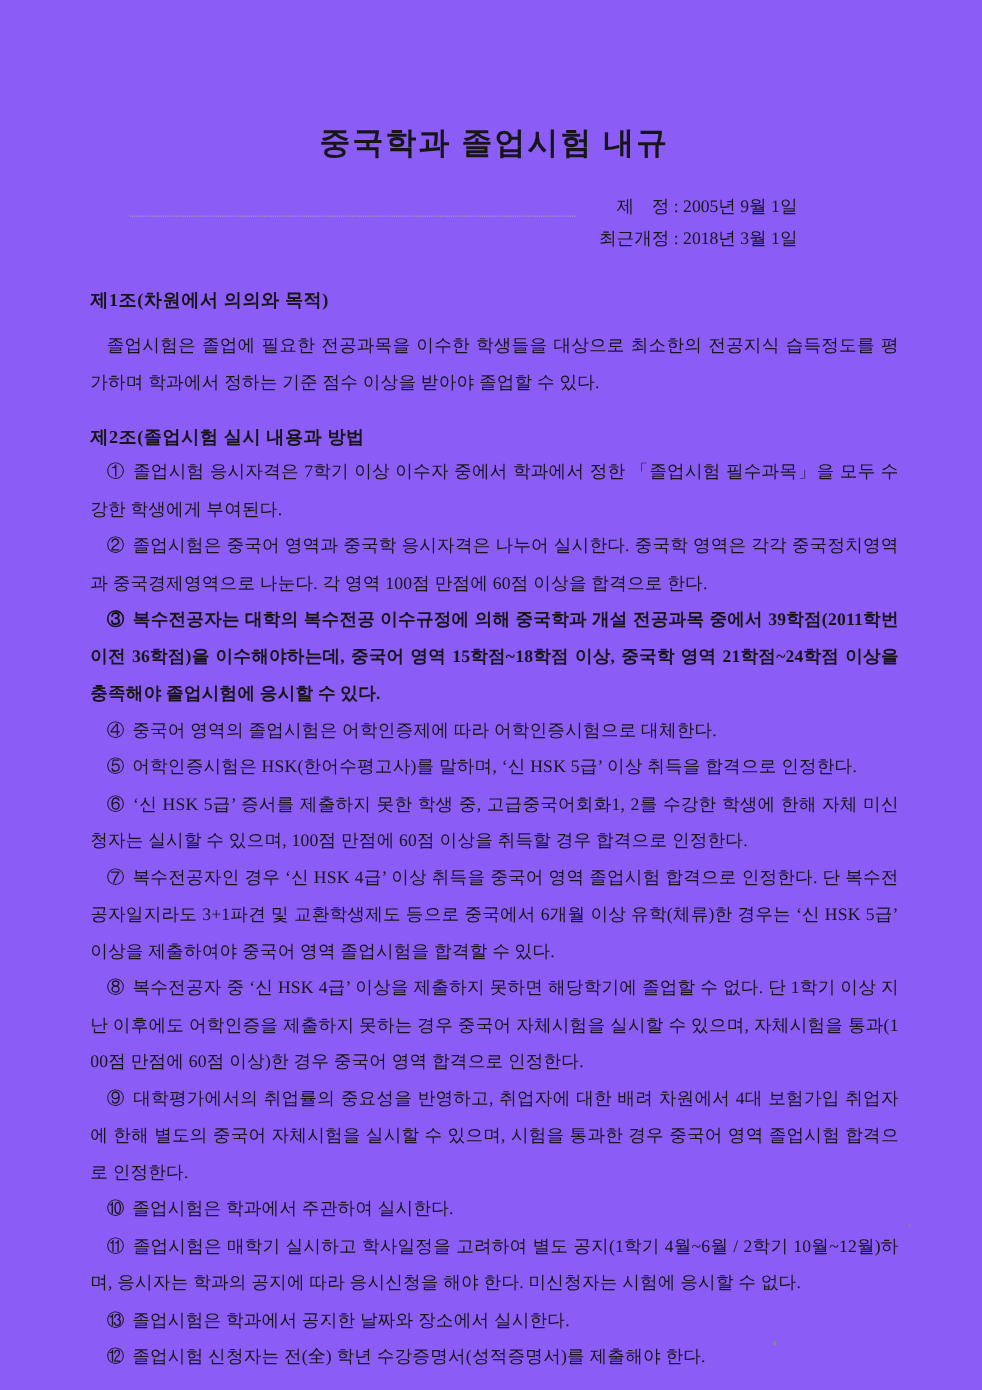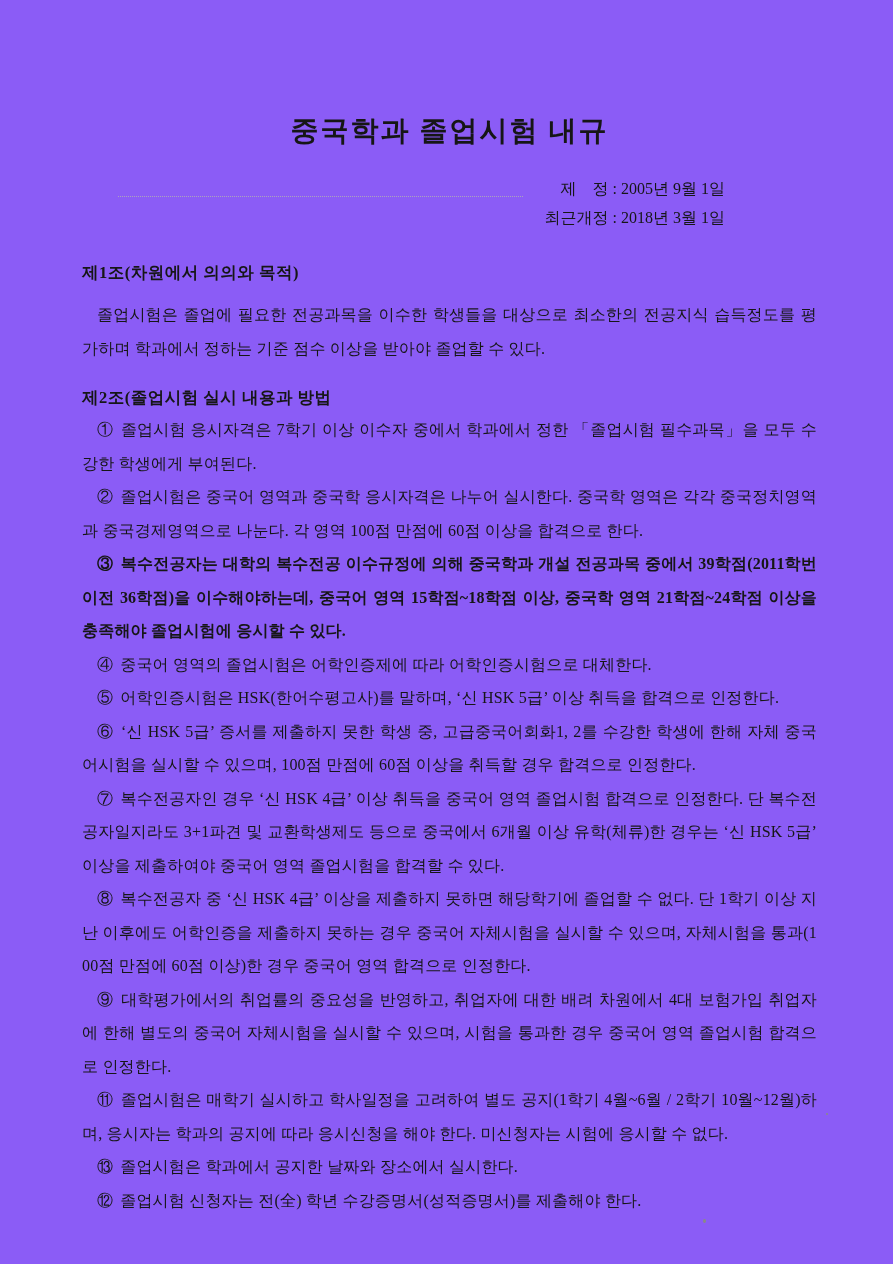--- a/index.html
+++ b/index.html
@@ -95,22 +95,23 @@
   <p class="body-text">졸업시험은 졸업에 필요한 전공과목을 이수한 학생들을 대상으로 최소한의 전공지식 습득정도를 평가하며 학과에서 정하는 기준 점수 이상을 받아야 졸업할 수 있다.</p>
 
   <div class="article-heading a2-heading">제2조(졸업시험 실시 내용과 방법</div>
 
   <div class="items">
     <p class="item"><span class="marker">①</span><span>졸업시험 응시자격은 7학기 이상 이수자 중에서 학과에서 정한 「졸업시험 필수과목」을 모두 수강한 학생에게 부여된다.</span></p>
     <p class="item"><span class="marker">②</span><span>졸업시험은 중국어 영역과 중국학 응시자격은 나누어 실시한다. 중국학 영역은 각각 중국정치영역과 중국경제영역으로 나눈다. 각 영역 100점 만점에 60점 이상을 합격으로 한다.</span></p>
     <p class="item em"><span class="marker">③</span><span>복수전공자는 대학의 복수전공 이수규정에 의해 중국학과 개설 전공과목 중에서 39학점(2011학번 이전 36학점)을 이수해야하는데, 중국어 영역 15학점~18학점 이상, 중국학 영역 21학점~24학점 이상을 충족해야 졸업시험에 응시할 수 있다.</span></p>
     <p class="item"><span class="marker">④</span><span>중국어 영역의 졸업시험은 어학인증제에 따라 어학인증시험으로 대체한다.</span></p>
     <p class="item"><span class="marker">⑤</span><span>어학인증시험은 HSK(한어수평고사)를 말하며, ‘신 HSK 5급’ 이상 취득을 합격으로 인정한다.</span></p>
-    <p class="item"><span class="marker">⑥</span><span>‘신 HSK 5급’ 증서를 제출하지 못한 학생 중, 고급중국어회화1, 2를 수강한 학생에 한해 자체 중국어시험을 실시할 수 있으며, 100점 만점에 60점 이상을 취득할 경우 합격으로 인정한다.</span></p>
+    <p class="item"><span class="marker">⑥</span><span>‘신 HSK 5급’ 증서를 제출하지 못한 학생 중, 고급중국어회화1, 2를 수강한 학생에 한해 자체 미신청자는 실시할 수 있으며, 100점 만점에 60점 이상을 취득할 경우 합격으로 인정한다.</span></p>
     <p class="item"><span class="marker">⑦</span><span>복수전공자인 경우 ‘신 HSK 4급’ 이상 취득을 중국어 영역 졸업시험 합격으로 인정한다. 단 복수전공자일지라도 3+1파견 및 교환학생제도 등으로 중국에서 6개월 이상 유학(체류)한 경우는 ‘신 HSK 5급’ 이상을 제출하여야 중국어 영역 졸업시험을 합격할 수 있다.</span></p>
     <p class="item"><span class="marker">⑧</span><span>복수전공자 중 ‘신 HSK 4급’ 이상을 제출하지 못하면 해당학기에 졸업할 수 없다. 단 1학기 이상 지난 이후에도 어학인증을 제출하지 못하는 경우 중국어 자체시험을 실시할 수 있으며, 자체시험을 통과(100점 만점에 60점 이상)한 경우 중국어 영역 합격으로 인정한다.</span></p>
     <p class="item"><span class="marker">⑨</span><span>대학평가에서의 취업률의 중요성을 반영하고, 취업자에 대한 배려 차원에서 4대 보험가입 취업자에 한해 별도의 중국어 자체시험을 실시할 수 있으며, 시험을 통과한 경우 중국어 영역 졸업시험 합격으로 인정한다.</span></p>
+    <p class="item"><span class="marker">⑩</span><span>졸업시험은 학과에서 주관하여 실시한다.</span></p>
     <p class="item"><span class="marker">⑪</span><span>졸업시험은 매학기 실시하고 학사일정을 고려하여 별도 공지(1학기 4월~6월 / 2학기 10월~12월)하며, 응시자는 학과의 공지에 따라 응시신청을 해야 한다. 미신청자는 시험에 응시할 수 없다.</span></p>
     <p class="item"><span class="marker">⑬</span><span>졸업시험은 학과에서 공지한 날짜와 장소에서 실시한다.</span></p>
     <p class="item"><span class="marker">⑫</span><span>졸업시험 신청자는 전(全) 학년 수강증명서(성적증명서)를 제출해야 한다.</span></p>
   </div>
 
 </div>
 
 </body></html>

